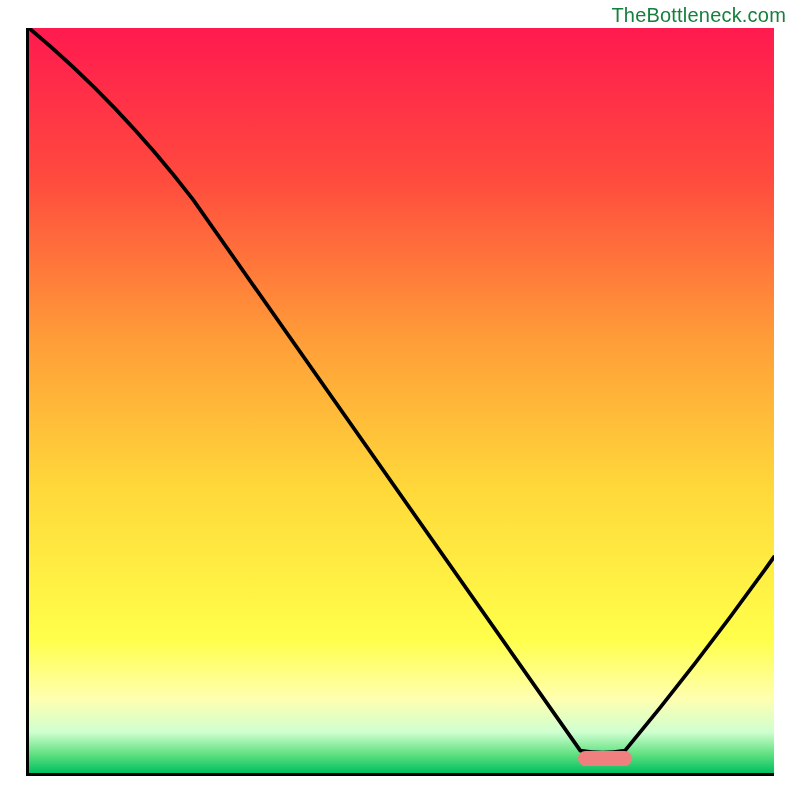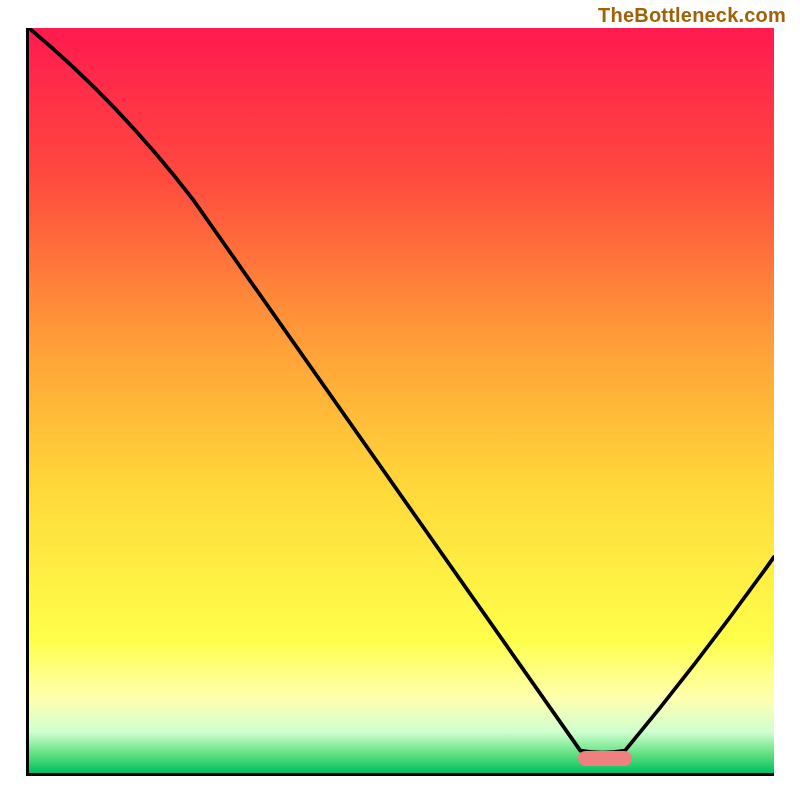--- a/index.html
+++ b/index.html
@@ -8,23 +8,23 @@
     height: 800px;
     background: #ffffff;
     position: relative;
     font-family: Arial, sans-serif;
     overflow: hidden;
   }
   .watermark {
     position: absolute;
     top: 4px;
     right: 14px;
-    color: #a16207;
+    color: #15803d;
     font-size: 20px;
-    font-weight: 700;
+    font-weight: 400;
     letter-spacing: 0.2px;
   }
   .plot-area {
     position: absolute;
     left: 26px;
     top: 28px;
     width: 748px;
     height: 748px;
     border-left: 3px solid #000;
     border-bottom: 3px solid #000;

